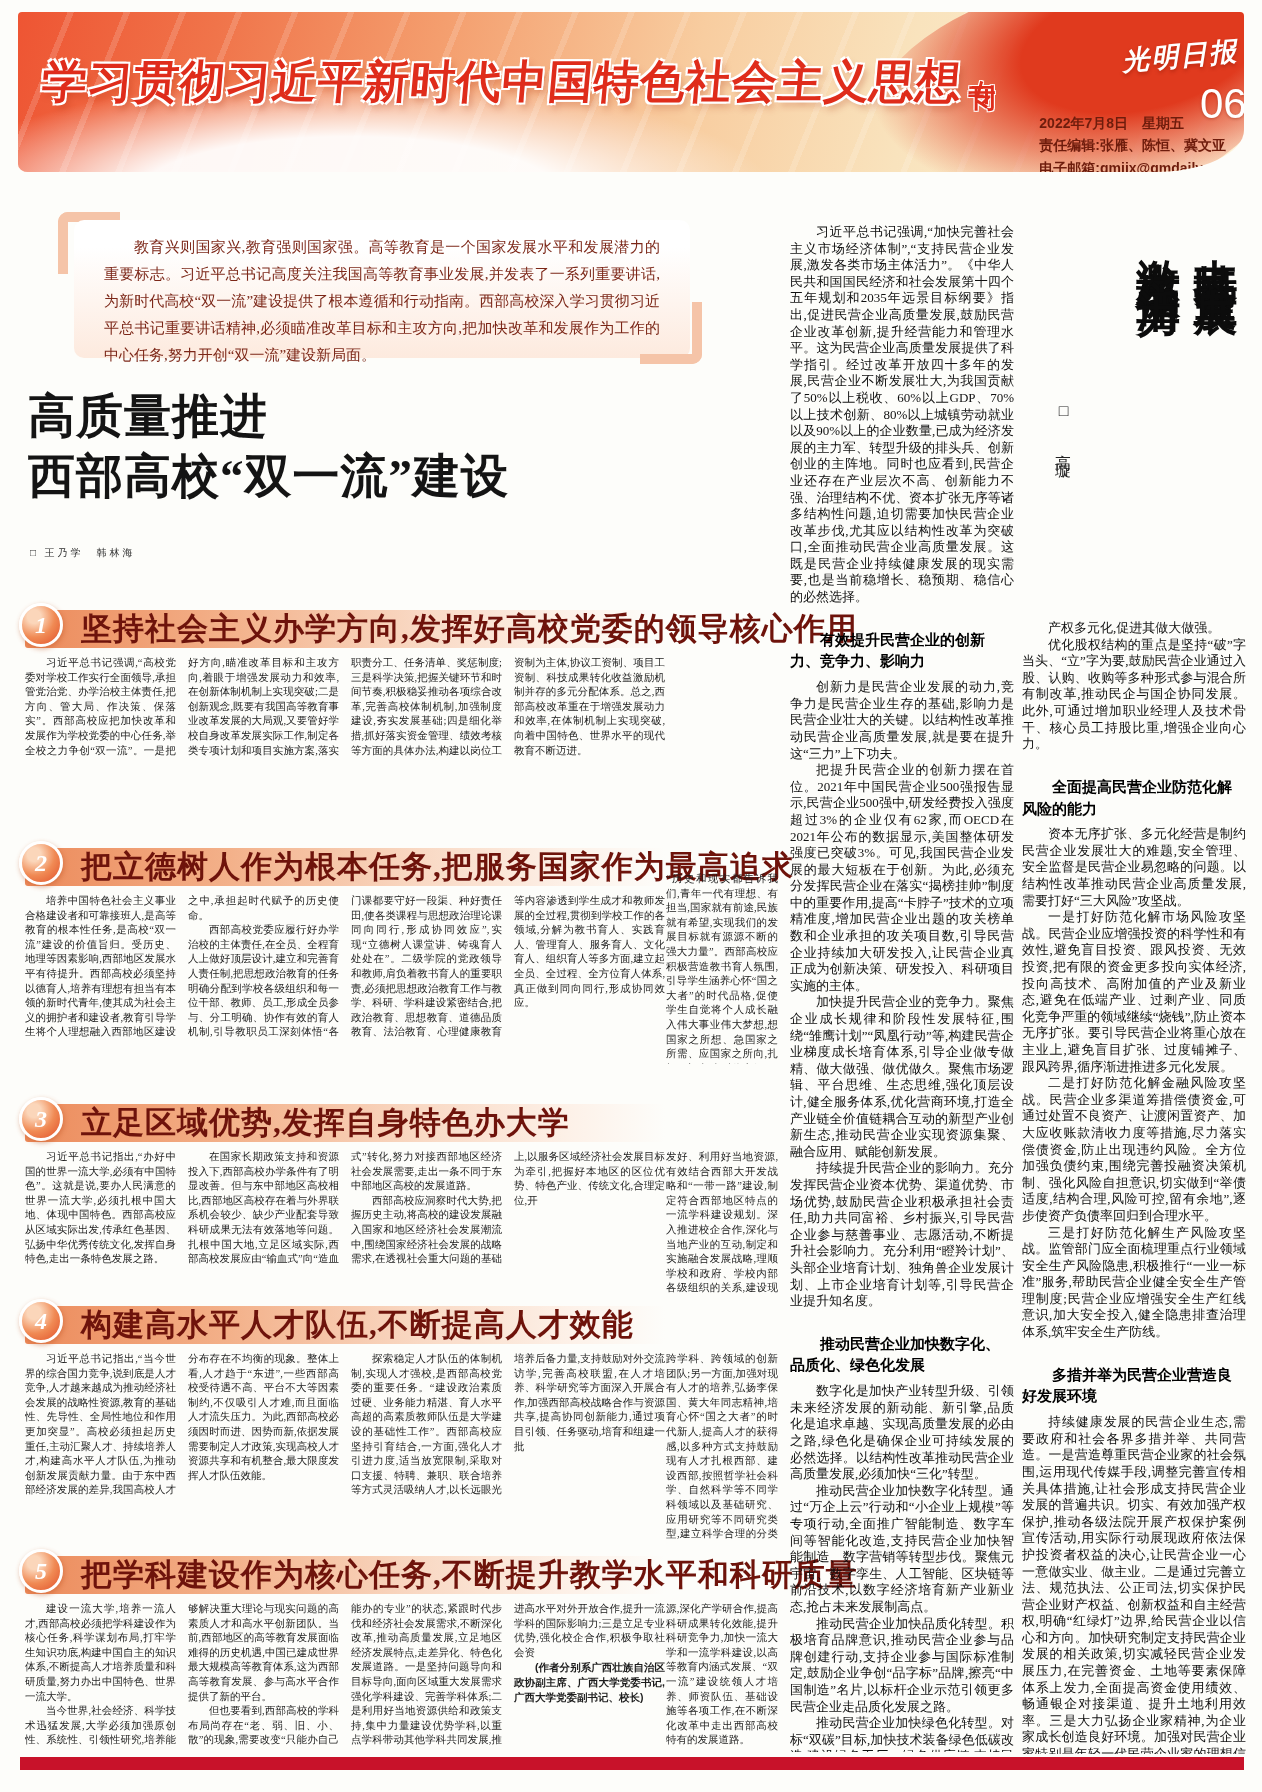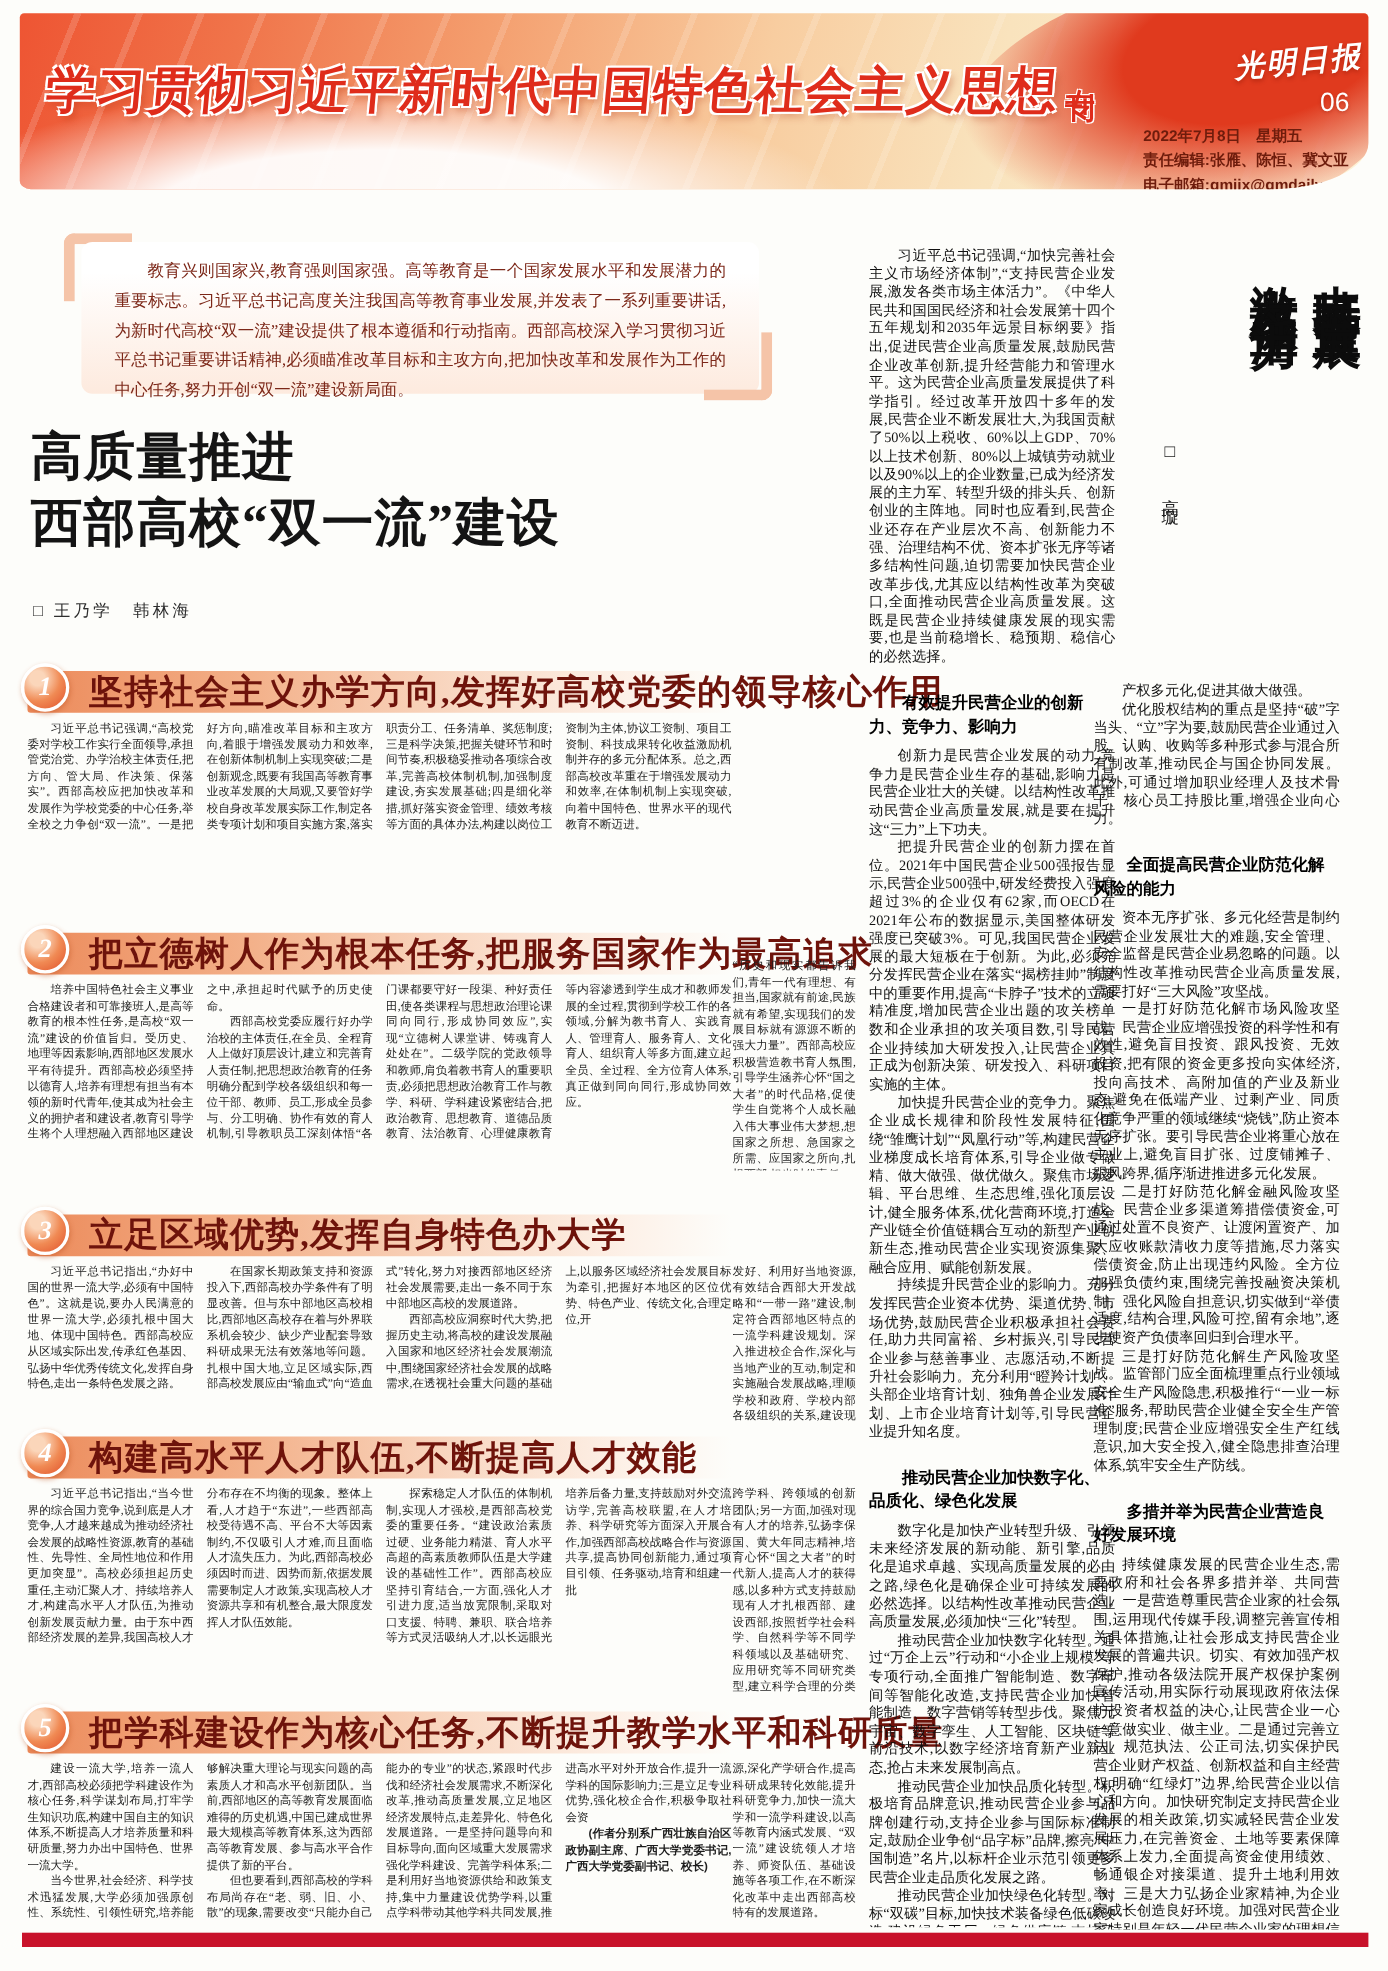--- a/index.html
+++ b/index.html
@@ -19,40 +19,40 @@
     background:radial-gradient(ellipse at 68% 34%,#e03a1e 0 30%,rgba(224,58,30,.55) 48%,rgba(224,58,30,0) 68%);
     border-radius:50%;transform:rotate(-12deg);}
   .banner-title{position:absolute;left:24px;top:40px;font-family:"Liberation Sans","DejaVu Sans",sans-serif;
     font-size:45px;font-weight:900;color:#df2c1b;letter-spacing:1px;transform:skewX(-5deg);white-space:nowrap;
     text-shadow:2px 2px 0 #fff,-2px -2px 0 #fff,2px -2px 0 #fff,-2px 2px 0 #fff,4px 5px 7px rgba(170,40,10,.35);}
   .banner-label{position:absolute;left:946px;top:46px;writing-mode:vertical-rl;font-size:27px;font-weight:900;
     color:#df2c1b;letter-spacing:6px;font-family:"Liberation Sans",sans-serif;
     text-shadow:1px 1px 0 #fff,-1px -1px 0 #fff,1px -1px 0 #fff,-1px 1px 0 #fff;}
   .paper-logo{position:absolute;left:1104px;top:26px;color:#fff;font-size:27px;font-weight:bold;font-style:italic;
     transform:rotate(-5deg);letter-spacing:2px;text-shadow:0 2px 4px rgba(130,20,0,.45);}
-  .page-num{position:absolute;left:1182px;top:68px;color:#fff;font-size:24px;
+  .page-num{position:absolute;left:1182px;top:68px;color:#fff;font-size:42px;
     font-family:"Liberation Sans",sans-serif;text-shadow:0 1px 3px rgba(130,20,0,.4);}
   .date-block{position:absolute;right:18px;top:100px;text-align:left;color:#6e1c0c;font-size:14px;
     line-height:1.6;font-weight:bold;font-family:"Liberation Sans",sans-serif;}
 
   
   .intro-box{position:absolute;left:74px;top:220px;width:616px;height:138px;}
   .intro-box::before{content:"";position:absolute;left:-16px;top:-8px;width:52px;height:52px;
     border-left:10px solid #f5c4a8;border-top:10px solid #f5c4a8;border-radius:10px 0 0 0;}
   .intro-box::after{content:"";position:absolute;right:-12px;bottom:-6px;width:52px;height:52px;
     border-right:10px solid #f5c4a8;border-bottom:10px solid #f5c4a8;border-radius:0 0 10px 0;}
   .intro-inner{position:absolute;inset:0;background:linear-gradient(180deg,#ffffff 20%,#fdeade 100%);
     border-radius:10px;box-shadow:0 3px 10px rgba(230,150,110,.three 0.3),0 2px 8px rgba(225,140,100,.28);
     padding:14px 30px 28px;box-sizing:border-box;}
   .intro-text{margin:0;font-size:15px;line-height:1.8;color:#7c2718;text-indent:2em;text-align:justify;}
 
   
   .headline{position:absolute;left:28px;top:386px;color:#141414;font-weight:900;
     font-size:47px;line-height:1.28;letter-spacing:1px;}
-  .byline-left{position:absolute;left:30px;top:546px;font-size:15px;color:#2e2e2e;letter-spacing:3px;}
+  .byline-left{position:absolute;left:30px;top:546px;font-size:10px;color:#2e2e2e;letter-spacing:3px;}
 
   .sec{position:absolute;left:25px;width:640px;}
   .sec-bar{position:relative;height:38px;border-radius:3px;
     background:linear-gradient(90deg,#ec8a5a 0%,#f3b18a 32%,#f9d9c4 62%,#fdf1e8 85%,rgba(255,255,255,0) 100%);}
   .sec-num{position:absolute;left:-6px;top:-7px;width:38px;height:38px;border-radius:50%;
     background:radial-gradient(circle at 32% 28%,#fbd6ba 0 18%,#f08a54 55%,#e1502a 100%);
     border:3px solid #fff;box-shadow:1px 2px 5px rgba(190,80,30,.45);
     color:#fff;font-size:24px;font-style:italic;font-weight:bold;text-align:center;line-height:38px;}
   .sec-title{position:absolute;left:56px;top:0;line-height:38px;font-size:31px;font-weight:700;
     color:#6e130b;letter-spacing:1px;white-space:nowrap;}
@@ -62,21 +62,21 @@
   .sec-body .credit-inline{font-weight:bold;font-family:"Liberation Sans",sans-serif;}
   .s1 .sec-body{height:182px;} .s2 .sec-body{height:174px;} .s3 .sec-body{height:140px;}
   .s4 .sec-body{height:186px;} .s5 .sec-body{height:148px;}
 
   .rail-block{position:absolute;left:666px;width:112px;font-size:10.5px;line-height:14.6px;
     text-align:justify;color:#1d1d1d;overflow:hidden;}
 
   
   .rcol{position:absolute;width:224px;overflow:hidden;color:#101010;}
   .rcol1{left:790px;top:224px;height:1528px;}
-  .rcol2{left:994px;top:620px;height:1134px;}
+  .rcol2{left:1022px;top:620px;height:1134px;}
   .blk-p{font-size:13px;line-height:16.6px;text-indent:2em;text-align:justify;}
   .blk-h{font-family:"Liberation Sans","DejaVu Sans",sans-serif;font-weight:bold;font-size:15px;
     line-height:1.45;margin:23px 0 7px;text-indent:2em;color:#000;}
 
   .rtitle{position:absolute;left:1022px;top:222px;width:224px;height:394px;}
   .rtitle-text{position:absolute;right:2px;top:2px;writing-mode:vertical-rl;
     font-size:44px;font-weight:900;color:#0c0c0c;letter-spacing:5px;line-height:1.3;}
   .rtitle-byline{position:absolute;left:30px;top:180px;writing-mode:vertical-rl;
     font-size:16px;letter-spacing:9px;color:#222;}
 

